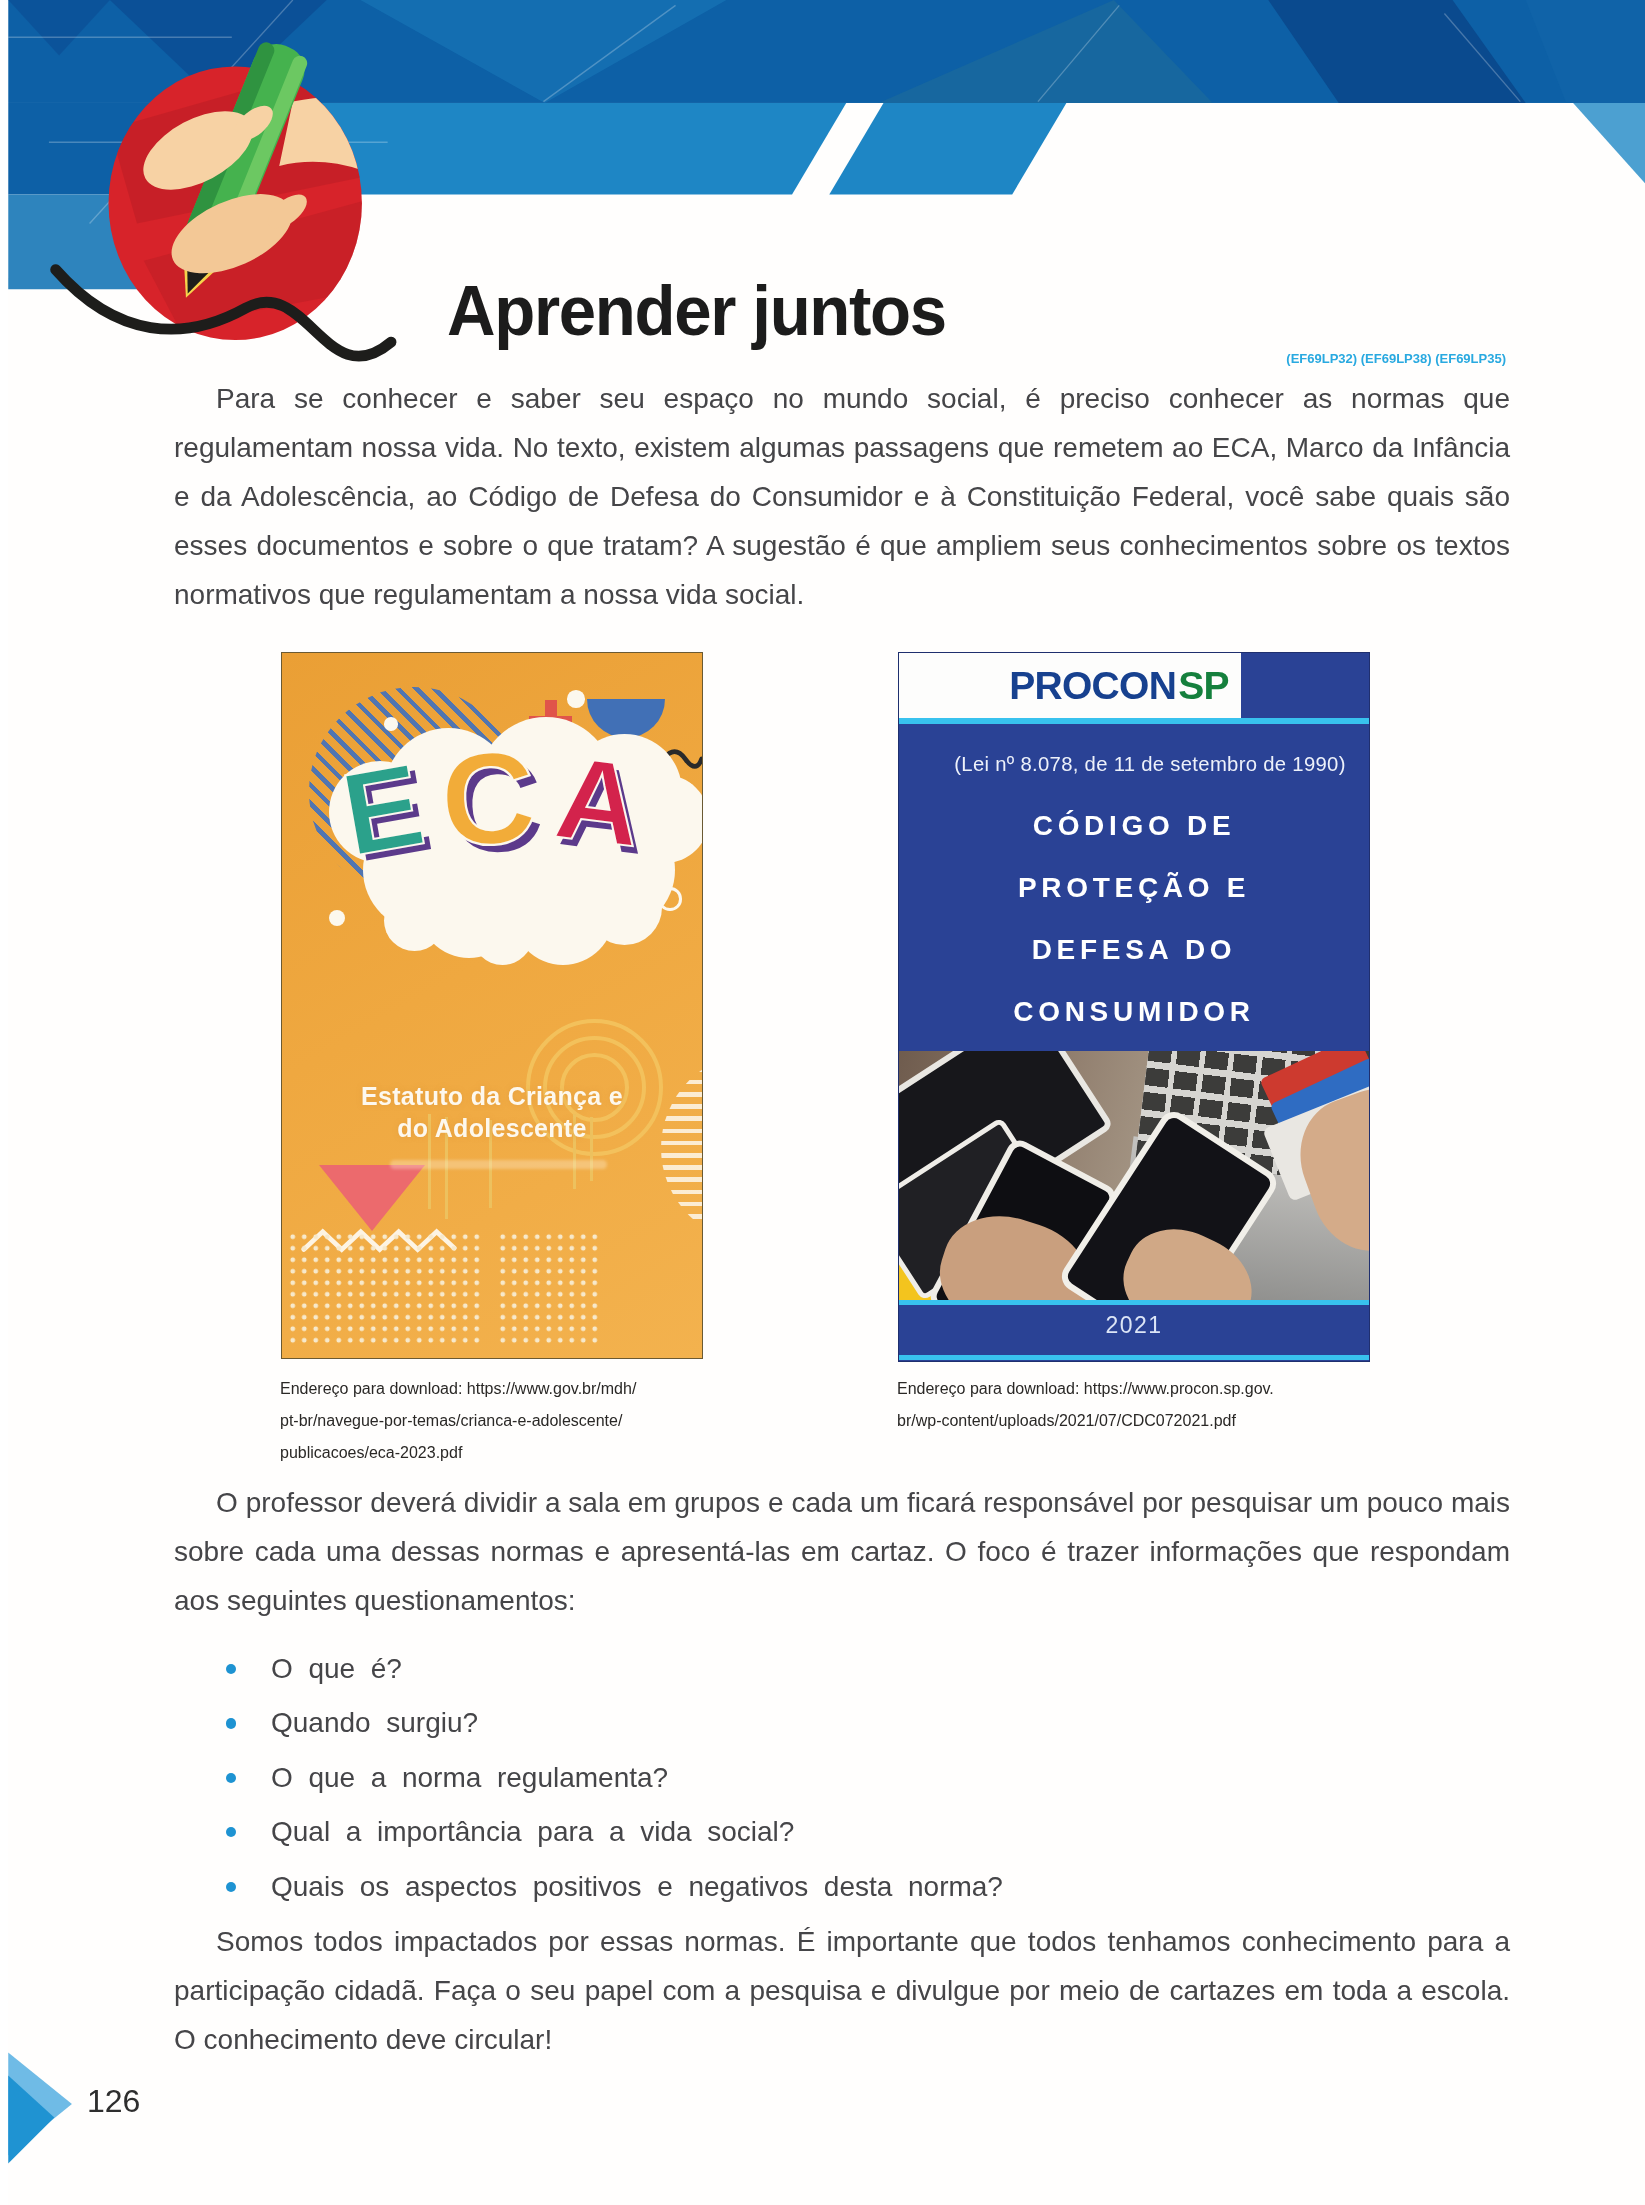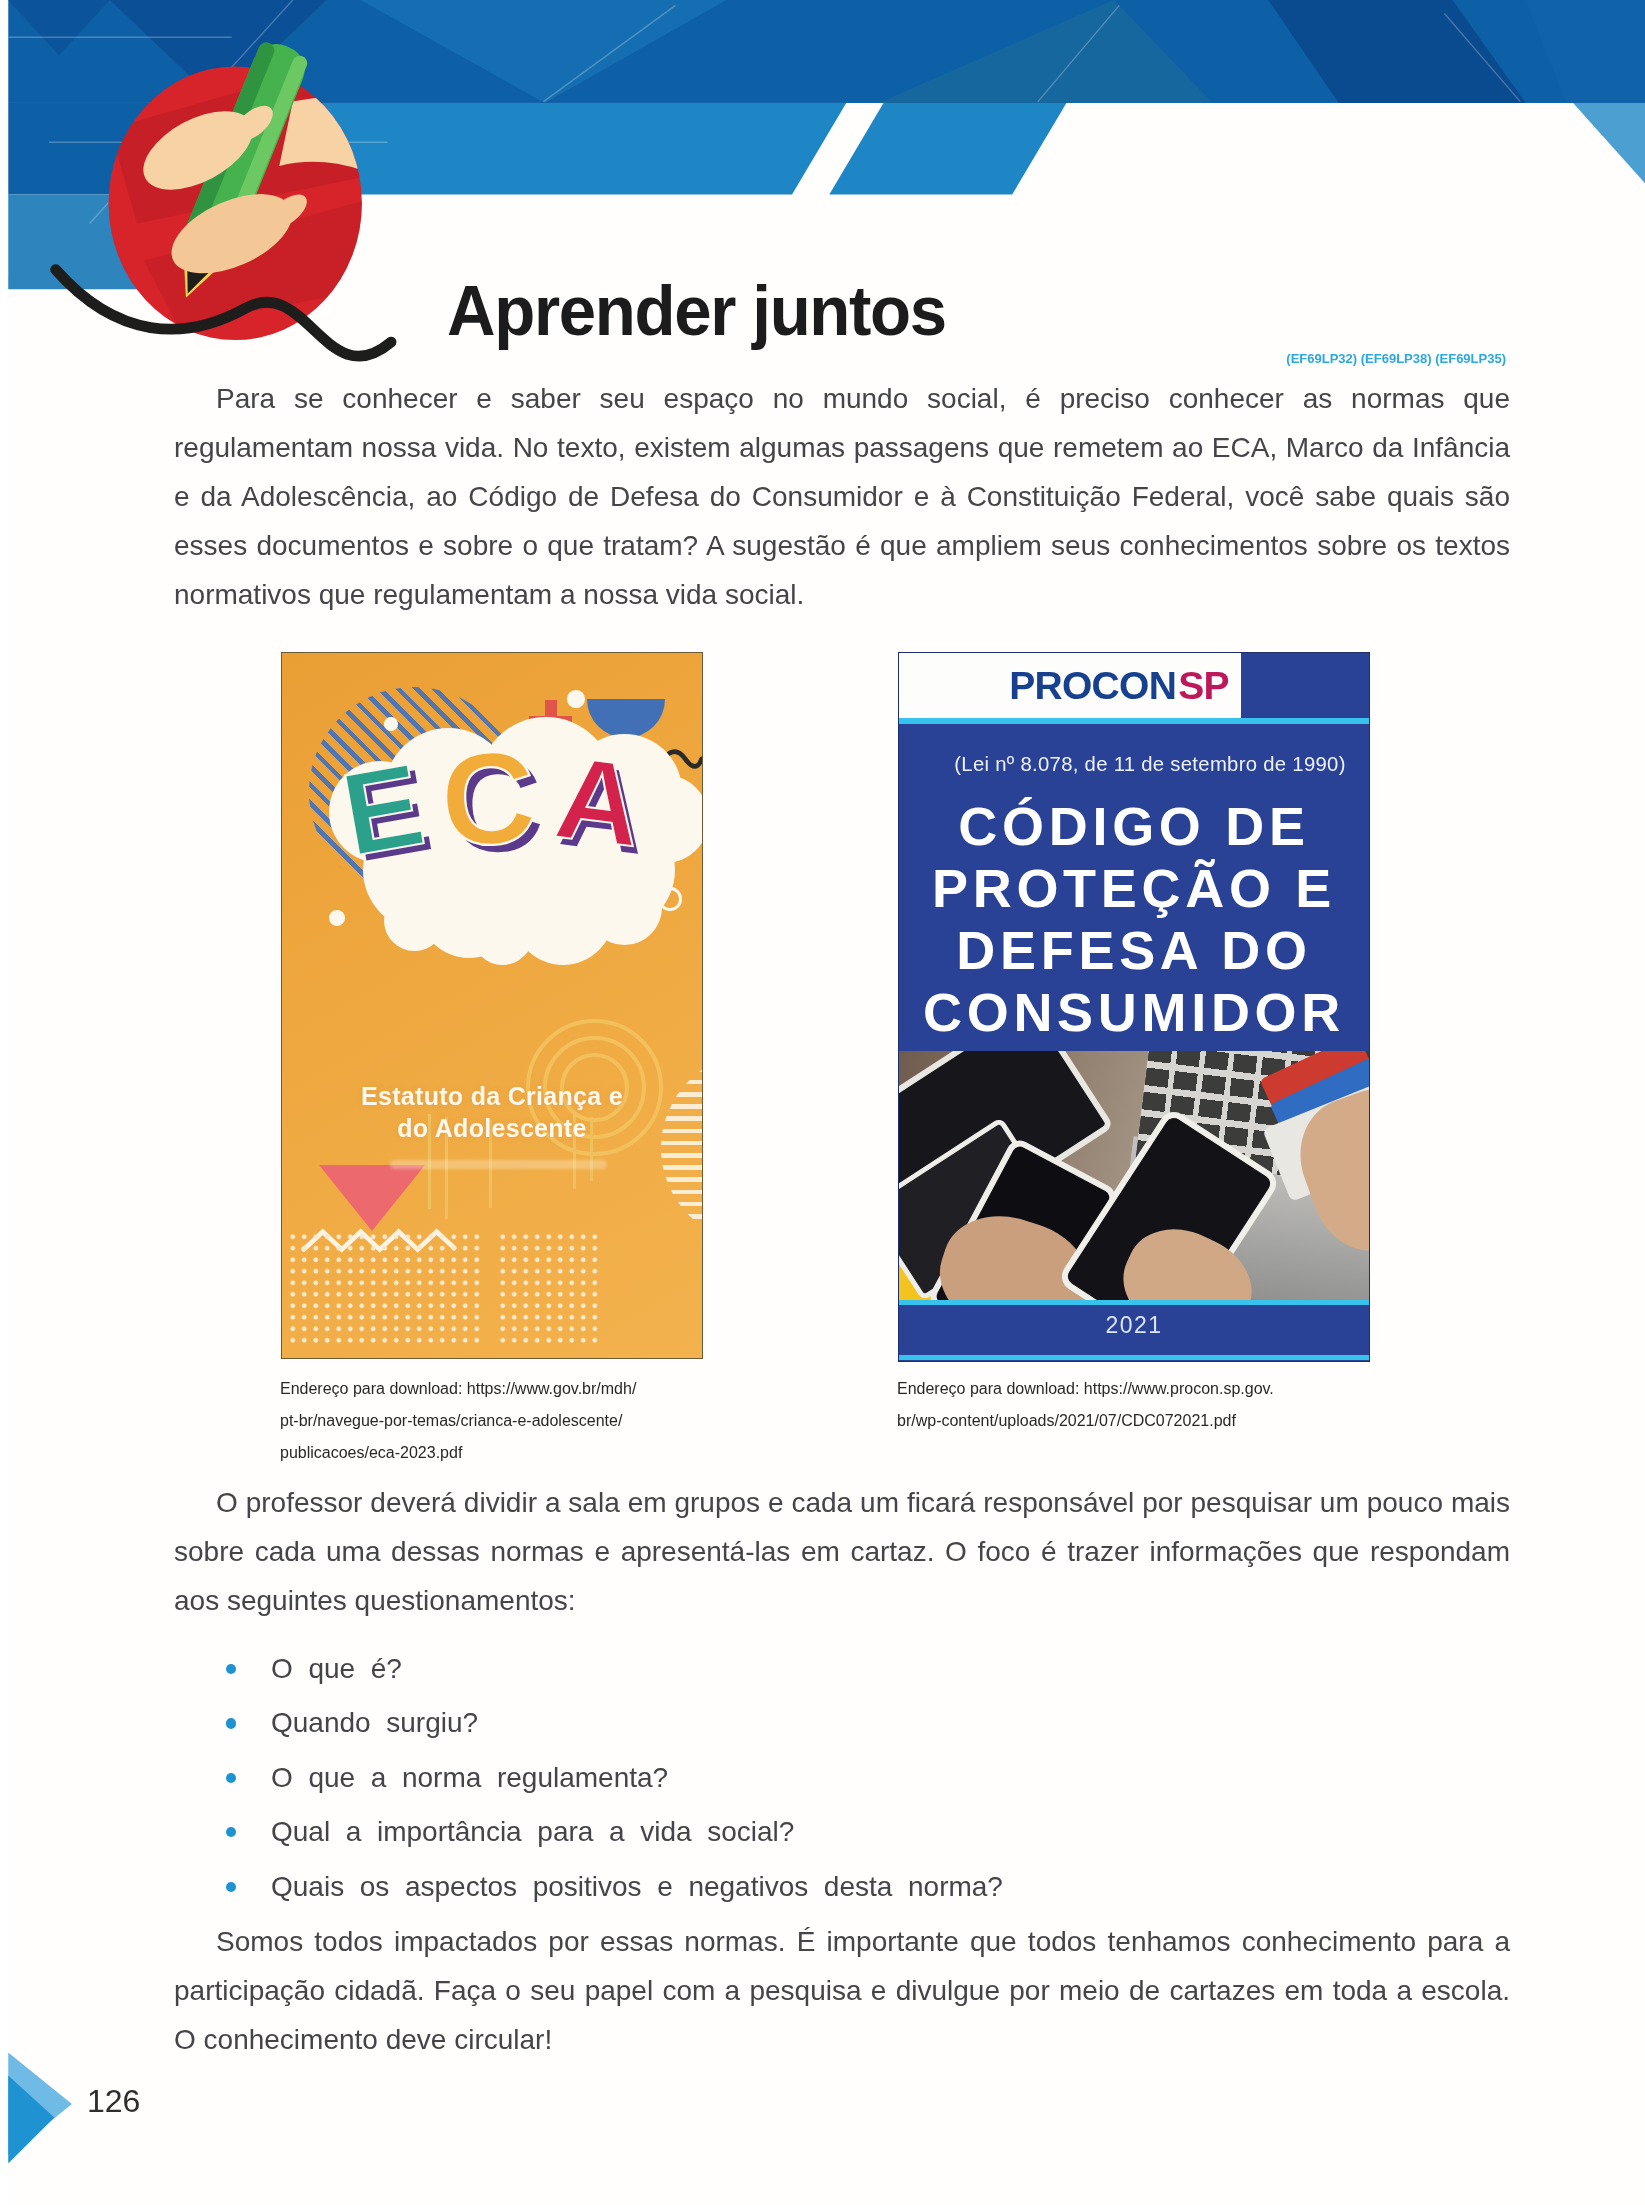--- a/index.html
+++ b/index.html
@@ -58,26 +58,26 @@
        background:rgba(255,246,228,.32);filter:blur(1.4px);z-index:5;}
   .dotgrid{position:absolute;top:578px;height:115px;z-index:2;
        background-image:radial-gradient(circle,#f7e9cb 2.2px, rgba(0,0,0,0) 2.6px);background-size:11.5px 11.5px;}
 
   
   #cdc{left:890px;width:470px;height:708px;border:0.7px solid #1f2f6e;background:#2a4295;}
   .cdc-logo-box{position:absolute;left:0;top:0;width:342px;height:65px;background:#fdfdfc;
        display:flex;align-items:center;justify-content:flex-end;padding-right:12.2px;box-sizing:border-box;
        font-size:39px;font-weight:800;letter-spacing:-0.7px;}
   .cdc-logo-box .procon{color:#17418f;}
-  .cdc-logo-box .sp{color:#be185d;margin-left:2px;}
+  .cdc-logo-box .sp{color:#15803d;margin-left:2px;}
   .cyanline{position:absolute;left:0;width:470px;height:6.1px;background:#38c2ee;}
   .cdc-law{position:absolute;left:0;top:100px;width:502px;text-align:center;font-size:20.3px;
        color:#edf1fa;letter-spacing:0.3px;}
   .cdc-title{position:absolute;left:0;top:142px;width:470px;text-align:center;color:#ffffff;
-       font-size:54px;font-weight:800;letter-spacing:4.7px;line-height:62px;}
+       font-size:28px;font-weight:800;letter-spacing:4.7px;line-height:62px;}
   .cdc-photo{position:absolute;left:0;top:398px;width:470px;height:249px;overflow:hidden;
        background:linear-gradient(105deg,#6f5c4e 0%,#8a7666 25%,#a29382 50%,#b8afa4 72%,#cac5bf 100%);}
   .pc{position:absolute;}
   .cdc-year{position:absolute;left:0;top:659px;width:470px;text-align:center;font-size:23px;
        color:#dce5f6;letter-spacing:1.4px;}
 
   .caption{position:absolute;top:1373px;font-size:16px;line-height:32px;color:#2a2826;}
   #cap-eca{left:272px;width:528px;}
   #cap-cdc{left:889px;width:528px;}
 

